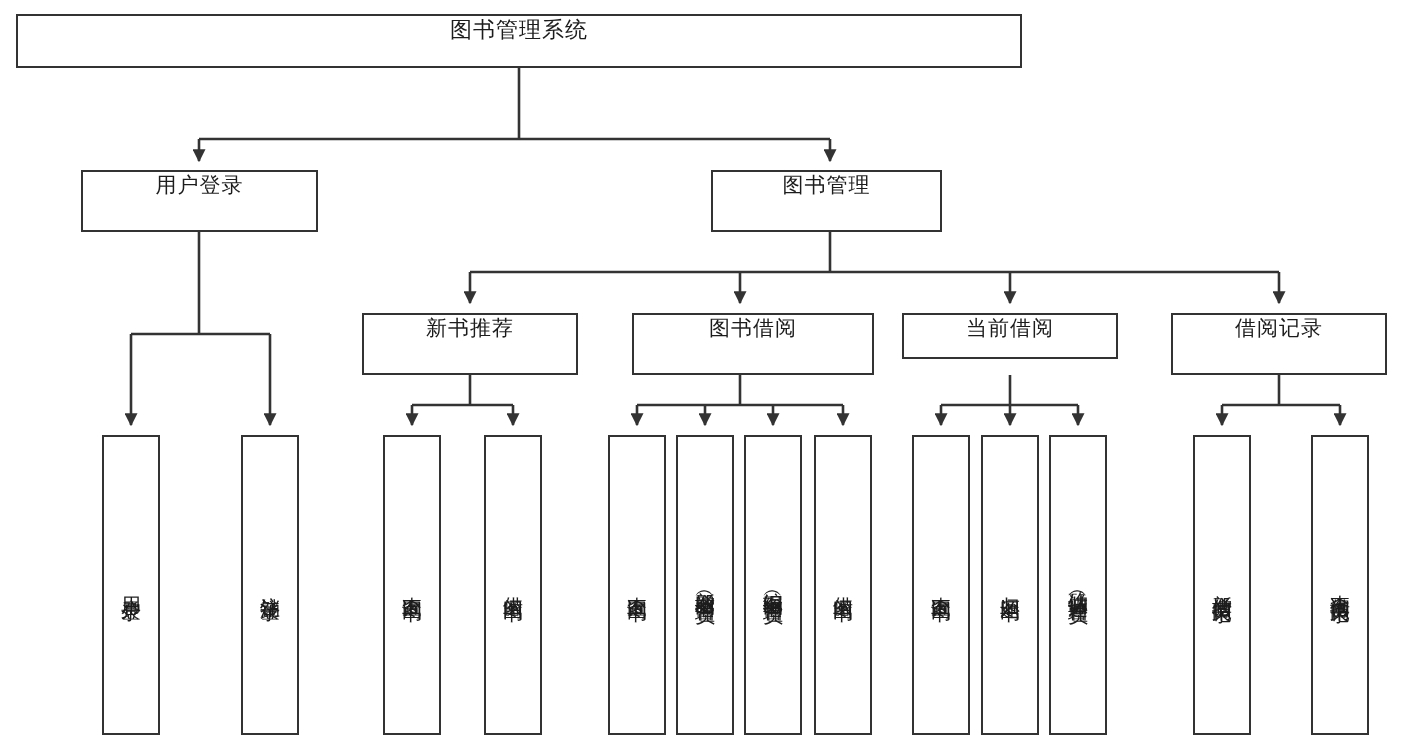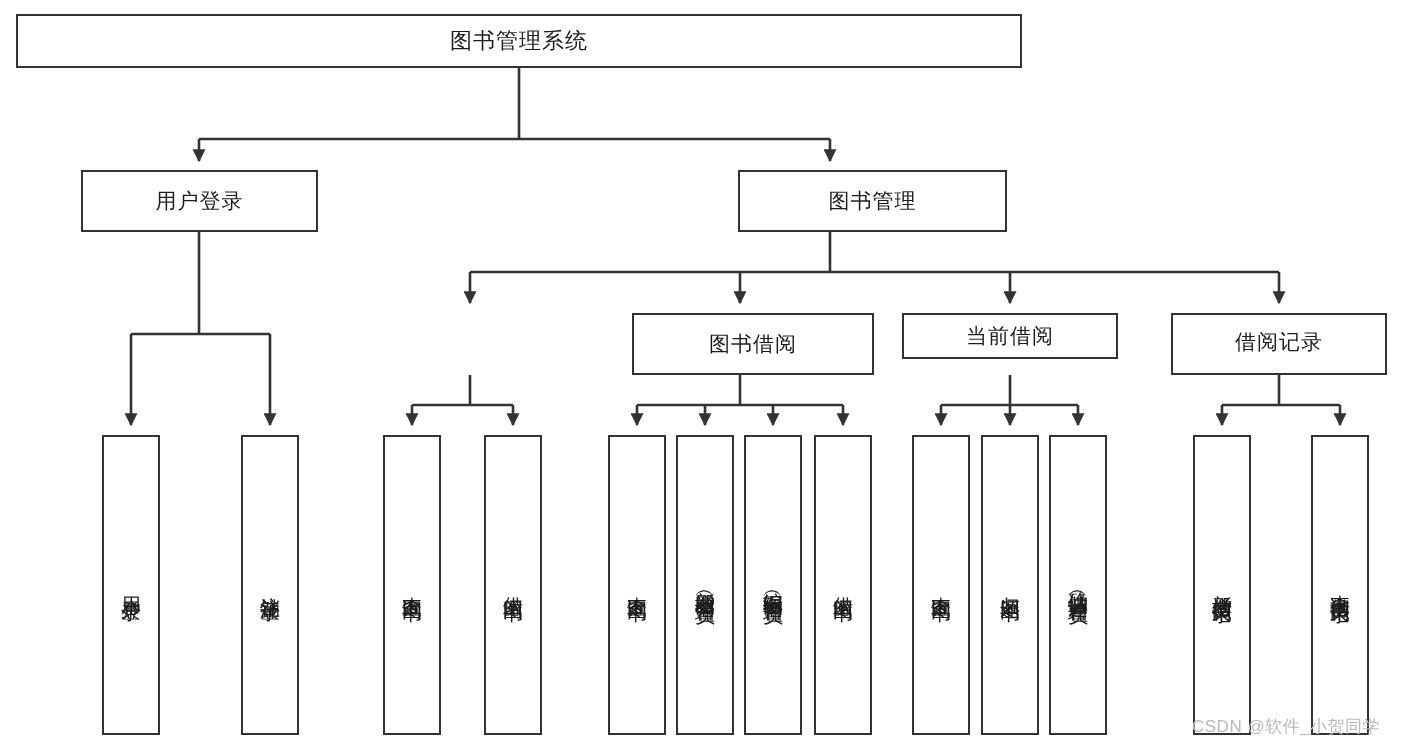--- a/index.html
+++ b/index.html
@@ -26,21 +26,20 @@
     width: 1405px;
     height: 747px;
     pointer-events: none;
   }
   .node {
     position: absolute;
     box-sizing: border-box;
     background: #ffffff;
     border: 2px solid #333333;
     display: flex;
-    align-items: center;
     justify-content: center;
     text-align: center;
     color: #1c1c1c;
   }
   .node.horiz {
     font-size: 21px;
     line-height: 1.25;
     letter-spacing: 1px;
   }
   .node.root {
@@ -126,31 +125,34 @@
     </g>
   </svg>
 
   <div class="node horiz root" style="left:16px; top:14px; width:1006px; height:54px;">
     <span>图书管理系统</span>
   </div>
 
   <div class="node horiz" style="left:81px; top:170px; width:237px; height:62px;">
     <span>用户登录</span>
   </div>
-  <div class="node horiz" style="left:711px; top:170px; width:269px; height:62px;margin-left:27px;">
+  <div class="node horiz" style="left:711px; top:170px; width:231px; height:62px;">
     <span>图书管理</span>
   </div>
 
+  <div class="node horiz" style="left:362px; top:313px; width:216px; height:62px;">
+    <span>新书推荐</span>
+  </div>
   <div class="node horiz" style="left:632px; top:313px; width:242px; height:62px;">
     <span>图书借阅</span>
   </div>
   <div class="node horiz" style="left:902px; top:313px; width:216px; height:46px;">
     <span>当前借阅</span>
   </div>
-  <div class="node horiz" style="left:1171px; top:313px; width:216px; height:62px;font-family:Liberation Mono, monospace;">
+  <div class="node horiz" style="left:1171px; top:313px; width:216px; height:62px;">
     <span>借阅记录</span>
   </div>
 
   <div class="node vert" style="left:102px; top:435px; width:58px; height:300px;">
     <span class="vlabel">用户登录</span>
   </div>
   <div class="node vert" style="left:241px; top:435px; width:58px; height:300px;">
     <span class="vlabel">注销登录</span>
   </div>
 
@@ -184,15 +186,14 @@
     <span class="vlabel">确认归还（管理员）</span>
   </div>
 
   <div class="node vert" style="left:1193px; top:435px; width:58px; height:300px;">
     <span class="vlabel">新增借阅记录</span>
   </div>
   <div class="node vert" style="left:1311px; top:435px; width:58px; height:300px;">
     <span class="vlabel">查询借阅记录</span>
   </div>
 
-  <div class="watermark" style="left:1192px; top:715px;">CSDN @软件_小贺同学</div>
 
 </div>
 
 </body></html>

